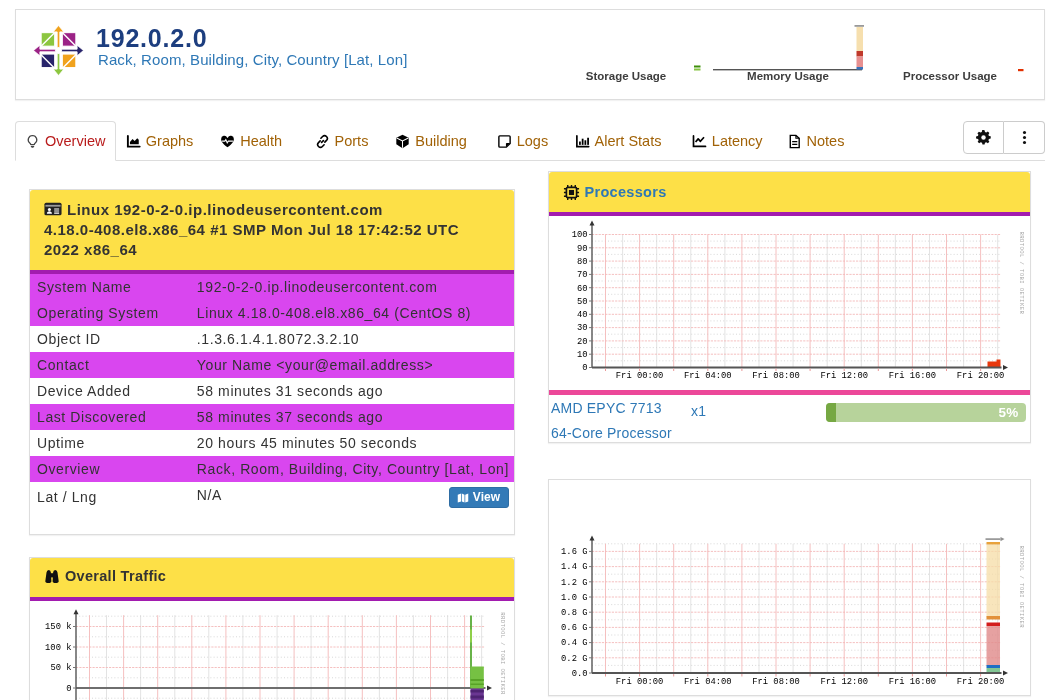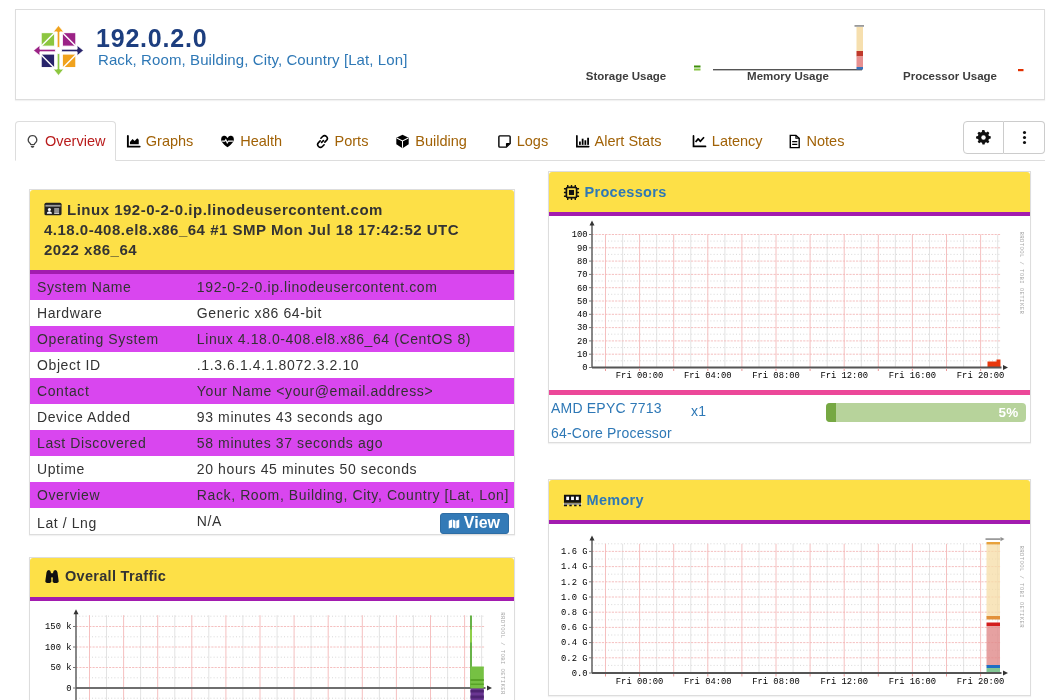--- a/index.html
+++ b/index.html
@@ -23,21 +23,21 @@
   background:#fff; color:#b91c1c; padding:0 9.7px 0 9px; margin-right:0;text-align:right; }
 #btns { position:absolute; left:963px; top:121px; display:flex; }
 .btn { width:41px; height:33px; border:1px solid #ccc; background:#fff; display:flex;
   align-items:center; justify-content:center; }
 .btn:first-child { border-radius:4px 0 0 4px; }
 .btn:last-child { border-radius:0 4px 4px 0; border-left:none; }
 table.info { border-collapse:collapse; width:100%; font-size:14px; color:#333; letter-spacing:.6px; }
 table.info td { padding:4.5px 5px 4.5px 7px; height:26px; vertical-align:middle; white-space:nowrap; }
 table.info td.k { width:161px; }
 table.info tr.odd { background:#d946ef; }
-.viewbtn { float:right; background:#337ab7; border:1px solid #2e6da4; color:#fff; font-size:16px;
+.viewbtn { float:right; background:#337ab7; border:1px solid #2e6da4; color:#fff; font-size:12px;
   font-weight:bold; border-radius:3px; padding:2.5px 8px 2.5px 7px; line-height:14px;
   display:inline-flex; align-items:flex-end; letter-spacing:0; }
 .procrow { position:absolute; left:0; top:217.5px; width:100%; height:53px; border-top:5px solid #ec4899;
   font-size:14px; line-height:24.5px; padding:1.5px 2.5px; color:#2e78b6; letter-spacing:.2px; }
 .x1 { position:absolute; left:142.5px; top:4px; }
 .pbar { position:absolute; left:277px; top:8px; width:200px; height:19.5px; background:#b7d39b;
   border-radius:4px; overflow:hidden; text-align:right; color:#fff; font-weight:bold;
   font-size:13.5px; line-height:19.5px; padding-right:7px; }
 .pbar .fill { position:absolute; left:0; top:0; width:10px; height:100%; background:#76a843; }
 </style></head>
@@ -172,39 +172,35 @@
         <circle cx="6" cy="8.6" r="1.7" fill="#fff"></circle>
         <path d="M3.2 13.2c0-1.6 1.3-2.6 2.8-2.6s2.8 1 2.8 2.6z" fill="#fff"></path>
         <path d="M11.3 8h5.5M11.3 10.3h5.5M11.3 12.6h5.5" stroke="#fff" stroke-width="1.2"></path>
       </svg>Linux 192-0-2-0.ip.linodeusercontent.com<br>4.18.0-408.el8.x86_64 #1 SMP Mon Jul 18 17:42:52 UTC<br>2022 x86_64</div>
   <table class="info">
       <tbody>
         <tr class="odd">
           <td class="k">System Name</td>
           <td class="v">192-0-2-0.ip.linodeusercontent.com</td>
         </tr>
-        <tr>
-          <td class="k">Hardware</td>
-          <td class="v">Generic x86 64-bit</td>
-        </tr>
         <tr class="odd">
           <td class="k">Operating System</td>
           <td class="v">Linux 4.18.0-408.el8.x86_64 (CentOS 8)</td>
         </tr>
         <tr>
           <td class="k">Object ID</td>
           <td class="v">.1.3.6.1.4.1.8072.3.2.10</td>
         </tr>
         <tr class="odd">
           <td class="k">Contact</td>
           <td class="v">Your Name &lt;your@email.address&gt;</td>
         </tr>
         <tr>
           <td class="k">Device Added</td>
-          <td class="v">93 minutes 43 seconds ago</td>
+          <td class="v">58 minutes 31 seconds ago</td>
         </tr>
         <tr class="odd">
           <td class="k">Last Discovered</td>
           <td class="v">58 minutes 37 seconds ago</td>
         </tr>
         <tr>
           <td class="k">Uptime</td>
           <td class="v">20 hours 45 minutes 50 seconds</td>
         </tr>
         <tr class="odd">
@@ -291,28 +287,20 @@
       <text x="363.4" y="166.0" text-anchor="middle" style="font-family:'Liberation Mono',monospace;font-size:8.8px" fill="#000">Fri 16:00</text>
       <text x="431.6" y="166.0" text-anchor="middle" style="font-family:'Liberation Mono',monospace;font-size:8.8px" fill="#000">Fri 20:00</text>
       <text transform="translate(471.0,19.5) rotate(90)" style="font-family:'Liberation Mono',monospace;font-size:5.6px;letter-spacing:.4px" fill="#a8a8a8">RRDTOOL / TOBI OETIKER</text>
     </svg>
   <div class="procrow"><a>AMD EPYC 7713<br>64-Core Processor</a><span class="x1">x1</span>
     <div class="pbar"><div class="fill"></div>5%</div>
   </div>
 </div>
 
 <div class="panel" style="left:547.5px;top:478.5px;width:483.5px;height:217px">
-  <div class="phead blue"><svg width="19" height="19" viewBox="0 0 20 16" style="vertical-align:-4px">
-        <path d="M1 3h18v8.4H1z" fill="#111"></path>
-        <path d="M1 11.4h18V15h-2.2v-1.8h-2.5V15h-2.6v-1.8h-2.5V15H6.7v-1.8H4.2V15H1z" fill="#111"></path>
-        <rect x="3.4" y="5" width="3" height="3.6" fill="#fff"></rect>
-        <rect x="8.5" y="5" width="3" height="3.6" fill="#fff"></rect>
-        <rect x="13.6" y="5" width="3" height="3.6" fill="#fff"></rect>
-        <rect x="0" y="12.2" width="20" height="1" fill="#fff"></rect>
-      </svg>Memory</div>
   <svg width="481" height="181" style="position:absolute;left:0;top:41px">
       <path d="M73.6 22.8V152.0M107.7 22.8V152.0M141.8 22.8V152.0M175.9 22.8V152.0M210.0 22.8V152.0M244.1 22.8V152.0M278.2 22.8V152.0M312.3 22.8V152.0M346.4 22.8V152.0M380.5 22.8V152.0M414.6 22.8V152.0M448.7 22.8V152.0" stroke="#e0e0e0" stroke-width="0.9" fill="none"></path>
       <path d="M43.0 144.4H451.5M43.0 129.2H451.5M43.0 114.0H451.5M43.0 98.8H451.5M43.0 83.6H451.5M43.0 68.4H451.5M43.0 53.2H451.5M43.0 38.0H451.5M43.0 22.8H451.5" stroke="#d4d4d4" stroke-width="0.9" fill="none" stroke-dasharray="1 2.2"></path>
       <path d="M56.5 22.8V152.0M90.6 22.8V152.0M124.7 22.8V152.0M158.8 22.8V152.0M192.9 22.8V152.0M227.0 22.8V152.0M261.1 22.8V152.0M295.2 22.8V152.0M329.3 22.8V152.0M363.4 22.8V152.0M397.5 22.8V152.0M431.6 22.8V152.0" stroke="#f4b9b9" stroke-width="0.9" fill="none"></path>
       <path d="M43.0 152.0H451.5M43.0 136.8H451.5M43.0 121.6H451.5M43.0 106.4H451.5M43.0 91.2H451.5M43.0 76.0H451.5M43.0 60.8H451.5M43.0 45.6H451.5M43.0 30.4H451.5" stroke="#f4b9b9" stroke-width="0.9" fill="none" stroke-dasharray="2.2 1.1"></path>
       <rect x="437.5" y="23.5" width="13.5" height="73.0" fill="#f6dca6" opacity="0.75"></rect>
       <rect x="437.5" y="21.0" width="13.5" height="2.5" fill="#e8a23c"></rect>
       <rect x="437.5" y="95.0" width="13.5" height="3.5" fill="#e2913b"></rect>
       <rect x="437.5" y="101.5" width="13.5" height="3.5" fill="#d31d1d"></rect>
       <rect x="437.5" y="105.0" width="13.5" height="39.5" fill="#e08a8a" opacity="0.8"></rect>

